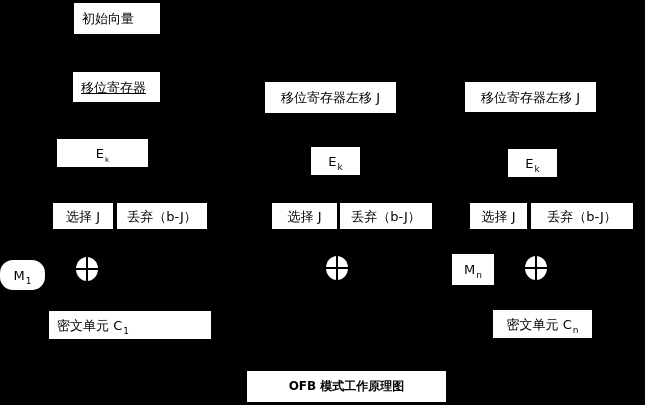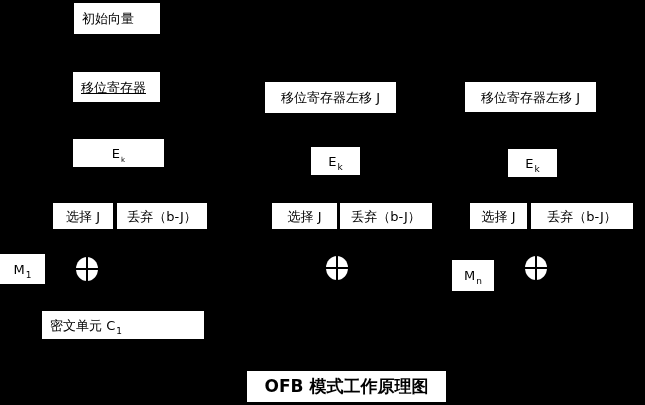--- a/index.html
+++ b/index.html
@@ -48,62 +48,62 @@
     width: 24px;
     height: 26px;
   }
   .title-box {
     position: absolute;
     background: #ffffff;
     color: #000000;
     display: flex;
     align-items: center;
     justify-content: center;
-    font-size: 17px;
+    font-size: 12px;
     font-weight: bold;
     white-space: nowrap;
   }
 </style>
 </head>
 <body>
 
 <div class="stage">
 
   <div class="box left" style="left:74px; top:3px; width:86px; height:31px;">
     <span>初始向量</span>
   </div>
 
   <div class="box left" style="left:73px; top:72px; width:87px; height:30px;text-decoration:underline;">
     <span>移位寄存器</span>
   </div>
 
-  <div class="box" style="left:73px; top:139px; width:91px; height:28px;">
+  <div class="box" style="left:57px; top:139px; width:91px; height:28px;">
     <span><span>E</span><span class="tiny-sb">k</span></span>
   </div>
 
   <div class="box" style="left:53px; top:203px; width:60px; height:26px;">
     <span>选择 J</span>
   </div>
   <div class="box" style="left:117px; top:203px; width:90px; height:26px;">
     <span>丢弃（b-J）</span>
   </div>
 
-  <div class="box" style="left:0px; top:254px; width:45px; height:30px;">
+  <div class="box" style="left:0px; top:260px; width:45px; height:30px;border-radius:13px;">
     <span><span>M</span><span class="sb">1</span></span>
   </div>
 
   <div class="xor" style="left:75px; top:256px;">
     <svg width="24" height="26" viewBox="0 0 24 26">
       <ellipse cx="12" cy="13" rx="11" ry="12" fill="#ffffff"></ellipse>
       <line x1="12" y1="1" x2="12" y2="25" stroke="#000000" stroke-width="2"></line>
       <line x1="1" y1="13" x2="23" y2="13" stroke="#000000" stroke-width="2"></line>
     </svg>
   </div>
 
-  <div class="box left" style="left:42px; top:311px; width:162px; height:28px;">
+  <div class="box left" style="left:49px; top:311px; width:162px; height:28px;">
     <span><span>密文单元 C</span><span class="sb">1</span></span>
   </div>
 
   <div class="box" style="left:265px; top:82px; width:131px; height:31px;">
     <span>移位寄存器左移 J</span>
   </div>
 
   <div class="box" style="left:311px; top:147px; width:49px; height:28px;">
     <span><span>E</span><span class="sb">k</span></span>
   </div>
@@ -133,30 +133,33 @@
     <span><span>E</span><span class="sb">k</span></span>
   </div>
 
   <div class="box" style="left:470px; top:203px; width:57px; height:26px;">
     <span>选择 J</span>
   </div>
   <div class="box" style="left:531px; top:203px; width:102px; height:26px;">
     <span>丢弃（b-J）</span>
   </div>
 
-  <div class="box" style="left:452px; top:260px; width:42px; height:31px;align-items:center;">
+  <div class="box" style="left:452px; top:254px; width:42px; height:31px;align-items:center;">
     <span><span>M</span><span class="sb">n</span></span>
   </div>
 
   <div class="xor" style="left:524px; top:255px;">
     <svg width="24" height="26" viewBox="0 0 24 26">
       <ellipse cx="12" cy="13" rx="11" ry="12" fill="#ffffff"></ellipse>
       <line x1="12" y1="1" x2="12" y2="25" stroke="#000000" stroke-width="2"></line>
       <line x1="1" y1="13" x2="23" y2="13" stroke="#000000" stroke-width="2"></line>
     </svg>
   </div>
 
+  <div class="box" style="left:493px; top:310px; width:99px; height:28px;">
+    <span><span>密文单元 C</span><span class="sb">n</span></span>
+  </div>
 
   <div class="title-box" style="left:247px; top:371px; width:199px; height:31px;">
     <span>OFB 模式工作原理图</span>
   </div>
 
 </div>
 
 </body></html>

